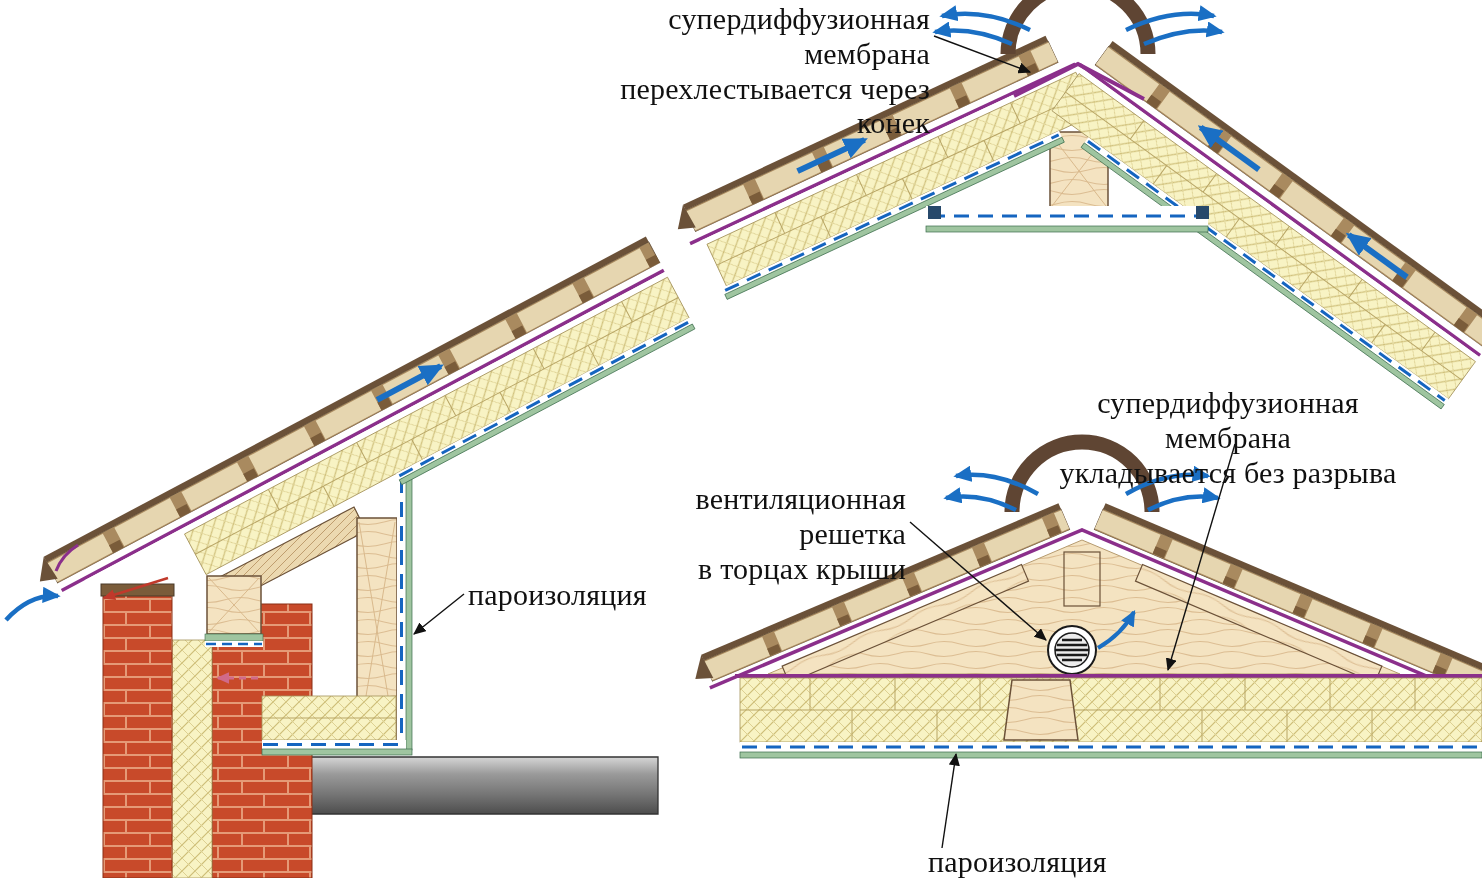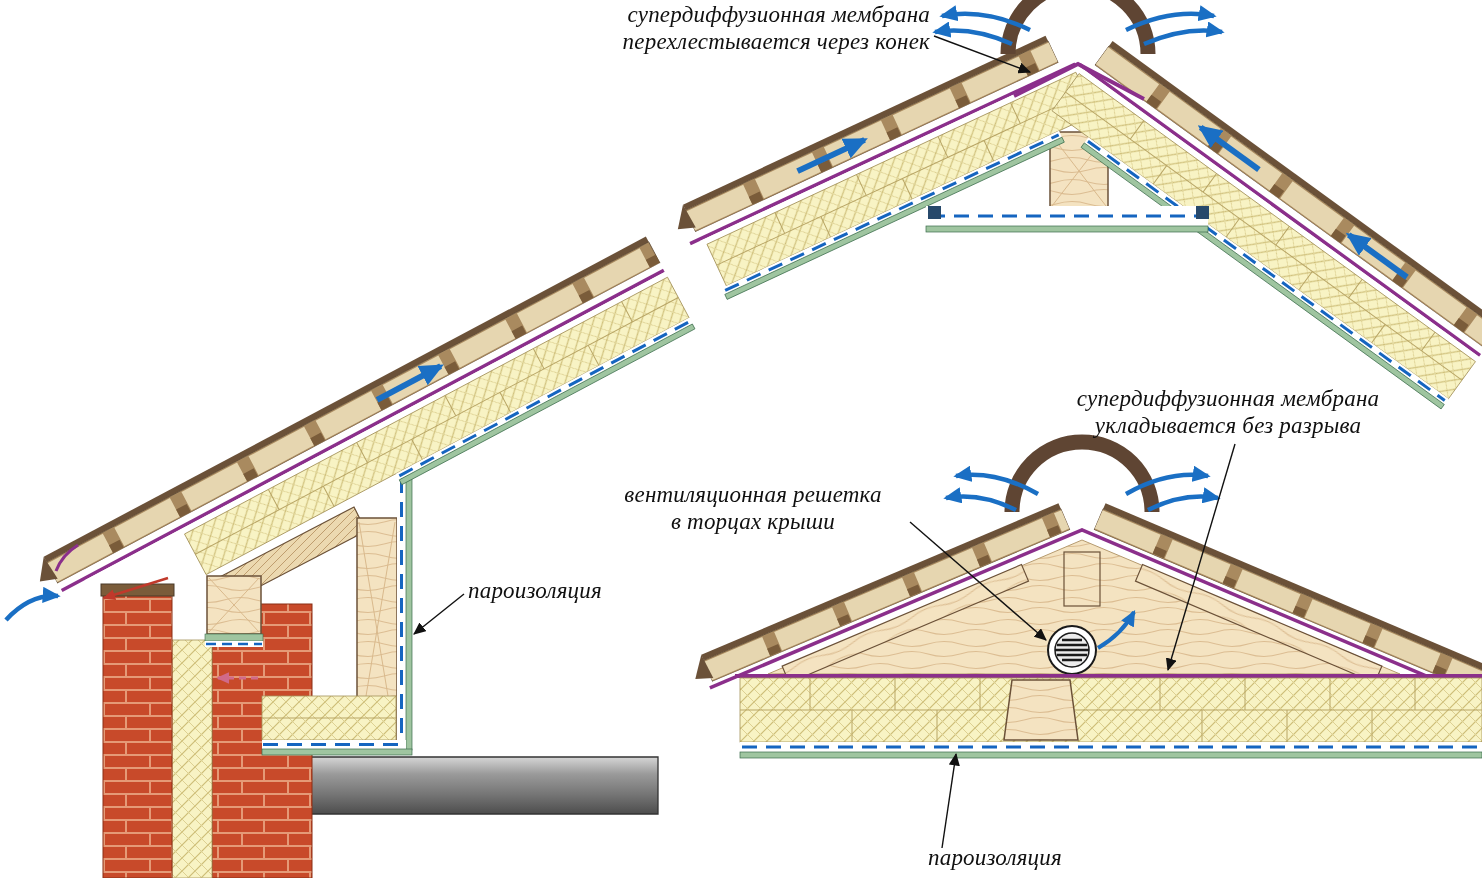--- a/index.html
+++ b/index.html
@@ -1,24 +1,24 @@
 <!DOCTYPE html>
 <html><head>
 <meta charset="utf-8">
 <style>
   *{margin:0;padding:0;box-sizing:border-box}
   html,body{background:#ffffff}
   .stage{position:relative;width:1482px;height:878px;background:#fff;overflow:hidden;
          font-family:"Liberation Serif",serif}
   .stage svg{position:absolute;left:0;top:0}
-  .label{position:absolute;font-style:italic;font-weight:500;color:#101010;
-         font-size:23px;line-height:1.16;white-space:pre-line;letter-spacing:.2px}
+  .label{position:absolute;font-weight:500;color:#101010;
+         font-size:30px;line-height:1.16;white-space:pre-line;letter-spacing:.2px}
   .l1{left:552px;top:2px;width:378px;text-align:right}
   .l2{left:1046px;top:386px;width:364px;text-align:center}
-  .l3{left:600px;top:482px;width:306px;text-align:center}
+  .l3{left:600px;top:482px;width:306px;text-align:right}
   .l4{left:468px;top:578px}
   .l5{left:928px;top:845px}
 </style>
 </head>
 <body>
 
 <div class="stage">
 <svg width="1482" height="878" viewBox="0 0 1482 878">
   <defs>
     <pattern id="pHatch" width="13" height="13" patternUnits="userSpaceOnUse">

